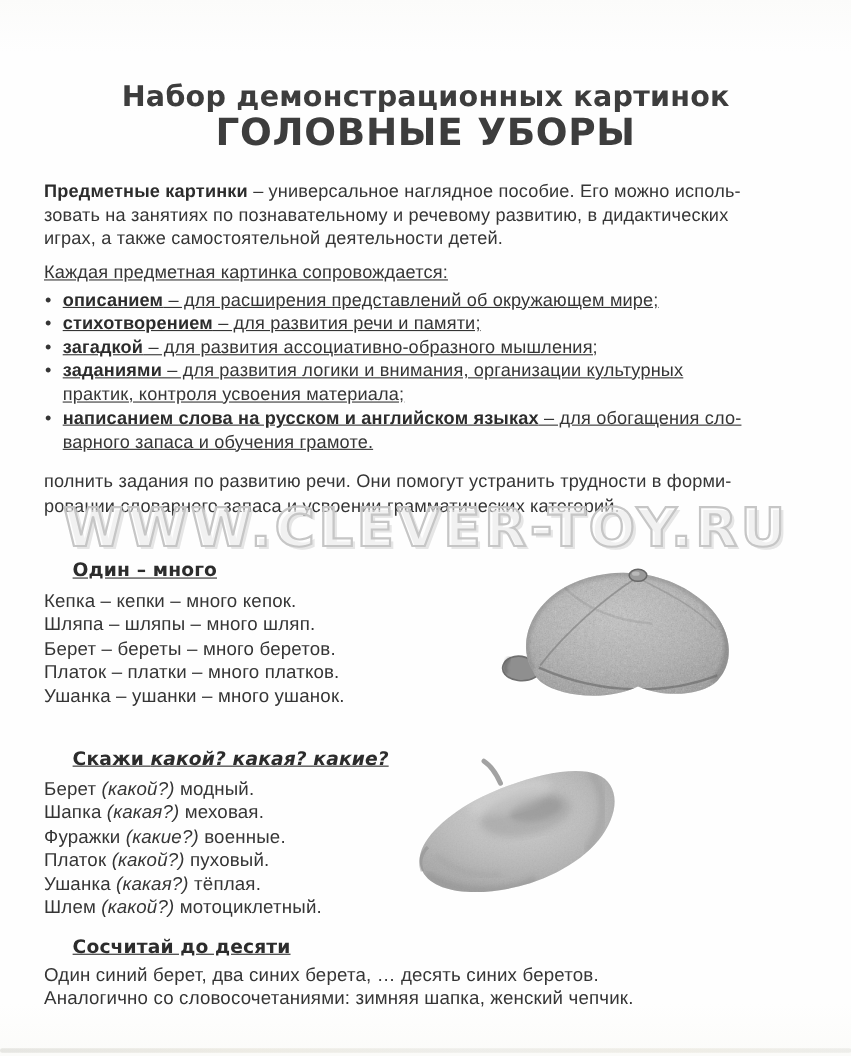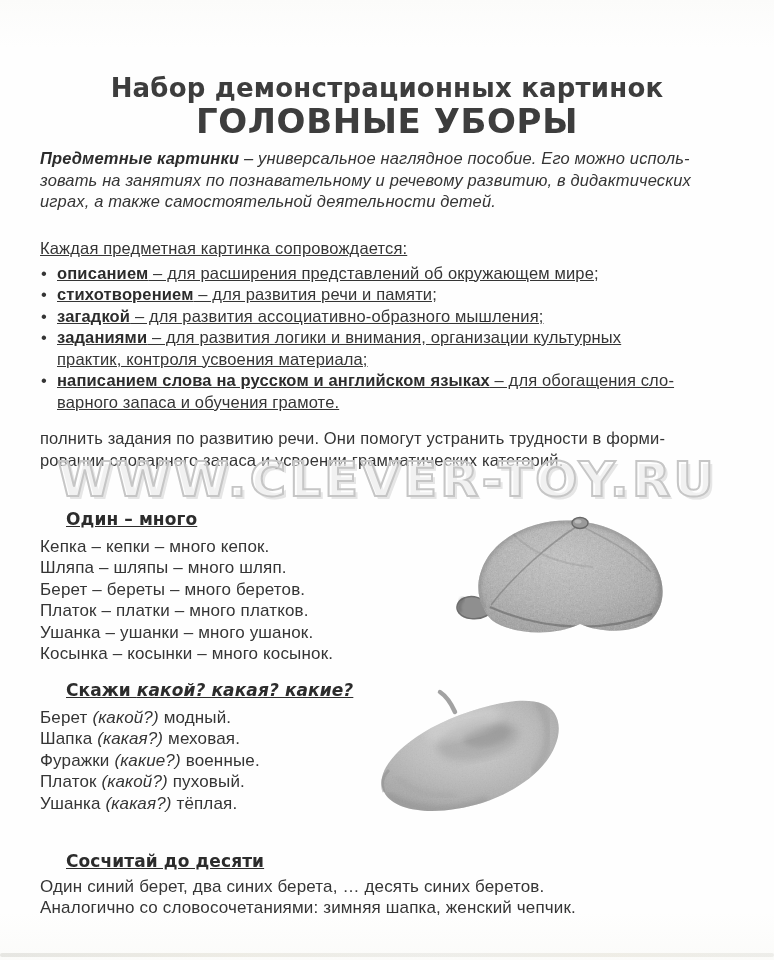--- a/index.html
+++ b/index.html
@@ -48,21 +48,21 @@
 </head>
 <body>
 
 <div class="page">
 
   <div class="abs title-block">
     <div class="title-line1">Набор демонстрационных картинок</div>
     <div class="title-line2">ГОЛОВНЫЕ УБОРЫ</div>
   </div>
 
-  <div class="abs para body-text" style="top:148px;font-style:italic;">
+  <div class="abs para body-text" style="top:164px;">
     <div><span class="b">Предметные картинки</span><span> – универсальное наглядное пособие. Его можно исполь-</span></div>
     <div>зовать на занятиях по познавательному и речевому развитию, в дидактических</div>
     <div>играх, а также самостоятельной деятельности детей.</div>
   </div>
 
   <div class="abs para body-text" style="top:238px;text-decoration:underline;">
     <div class="list-intro">Каждая предметная картинка сопровождается:</div>
 
     <div class="bullet">
       <span class="mark">•</span><span class="b">описанием</span><span> – для расширения представлений об окружающем мире;</span>
@@ -91,21 +91,20 @@
   <div class="abs watermark">WWW.CLEVER-TOY.RU</div>
 
   <div class="abs para" style="top:509px;width:430px;">
     <div class="sec-heading">Один – много</div>
     <div class="sec-items">
       <div>Кепка – кепки – много кепок.</div>
       <div>Шляпа – шляпы – много шляп.</div>
       <div>Берет – береты – много беретов.</div>
       <div>Платок – платки – много платков.</div>
       <div>Ушанка – ушанки – много ушанок.</div>
-      <div>Косынка – косынки – много косынок.</div>
     </div>
   </div>
 
   <figure class="abs photo" style="left:453px;top:512px;margin:0;">
     <svg width="220" height="136" viewBox="0 0 220 136" role="img" aria-label="кепка">
       <defs>
         <radialGradient id="gcap" cx="45%" cy="35%" r="80%">
           <stop offset="0" stop-color="#c6c6c6"></stop>
           <stop offset="0.5" stop-color="#b2b2b2"></stop>
           <stop offset="0.85" stop-color="#9a9a9a"></stop>
@@ -154,20 +153,21 @@
   </figure>
 
   <div class="abs para" style="top:680px;width:430px;">
     <div class="sec-heading"><span>Скажи </span><span class="it">какой? какая? какие?</span></div>
     <div class="sec-items">
       <div><span>Берет </span><span class="it">(какой?)</span><span> модный.</span></div>
       <div><span>Шапка </span><span class="it">(какая?)</span><span> меховая.</span></div>
       <div><span>Фуражки </span><span class="it">(какие?)</span><span> военные.</span></div>
       <div><span>Платок </span><span class="it">(какой?)</span><span> пуховый.</span></div>
       <div><span>Ушанка </span><span class="it">(какая?)</span><span> тёплая.</span></div>
+      <div><span>Шлем </span><span class="it">(какой?)</span><span> мотоциклетный.</span></div>
     </div>
   </div>
 
   <figure class="abs photo" style="left:375px;top:686px;margin:0;">
     <svg width="208" height="142" viewBox="0 0 208 142" role="img" aria-label="берет">
       <defs>
         <radialGradient id="gber" cx="48%" cy="35%" r="80%">
           <stop offset="0" stop-color="#d0d0d0"></stop>
           <stop offset="0.45" stop-color="#bdbdbd"></stop>
           <stop offset="0.8" stop-color="#a8a8a8"></stop>

